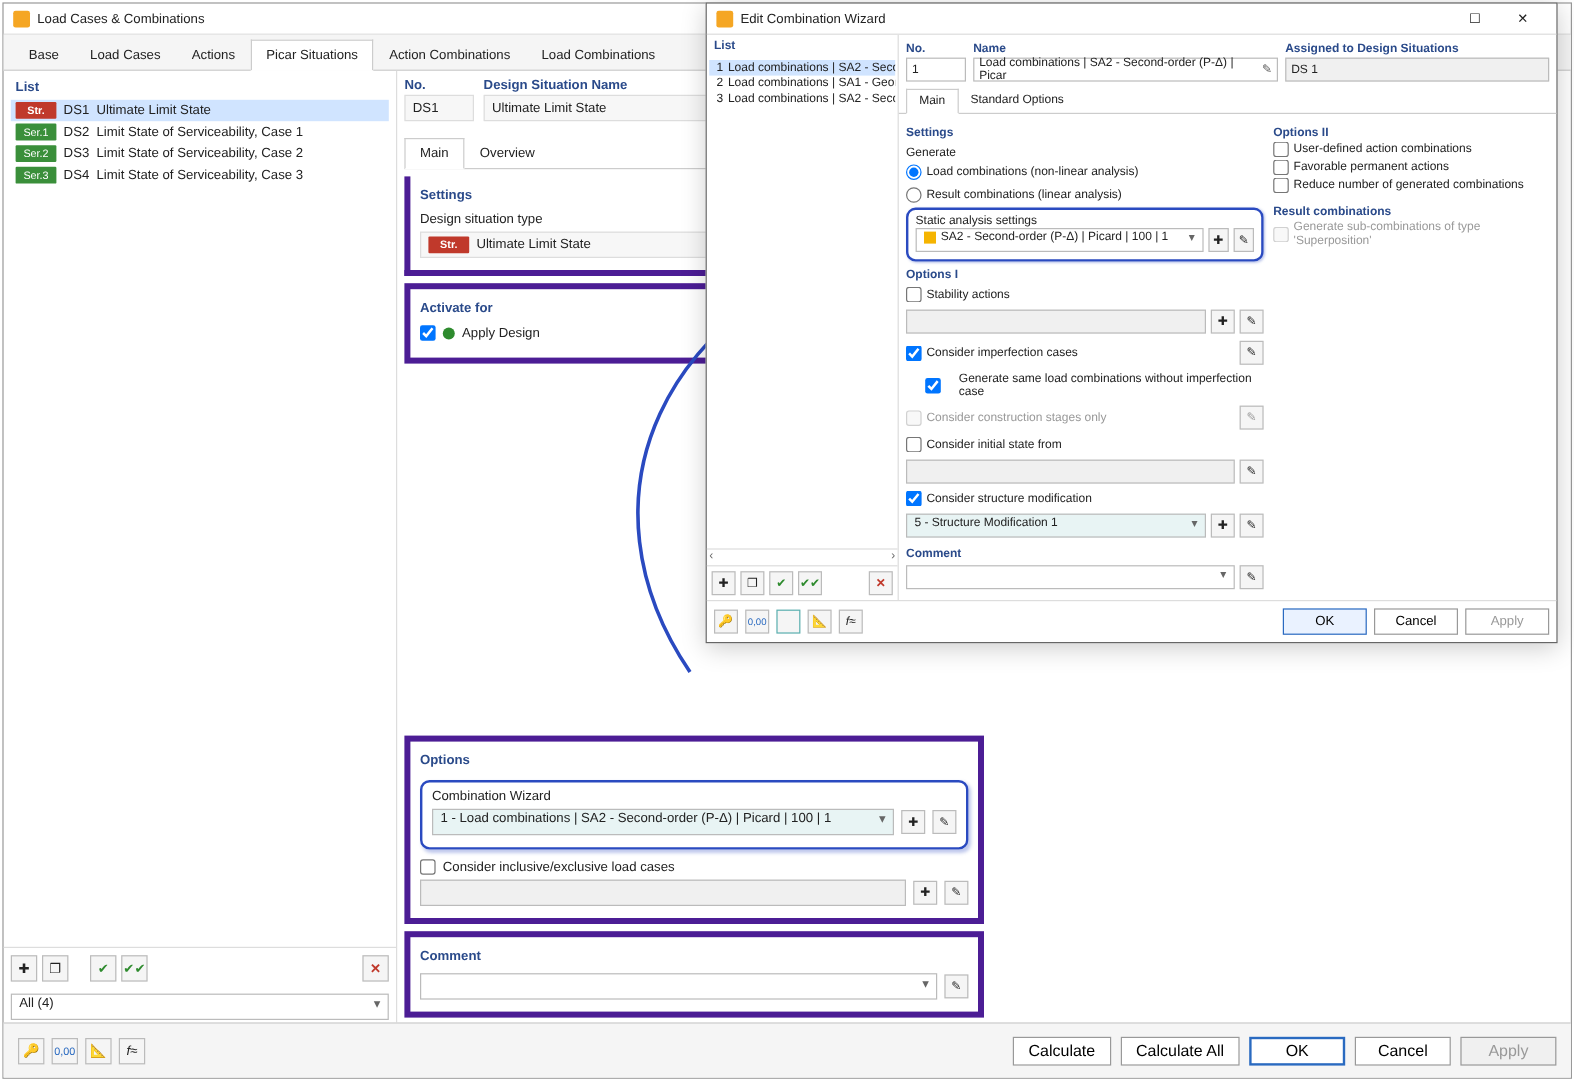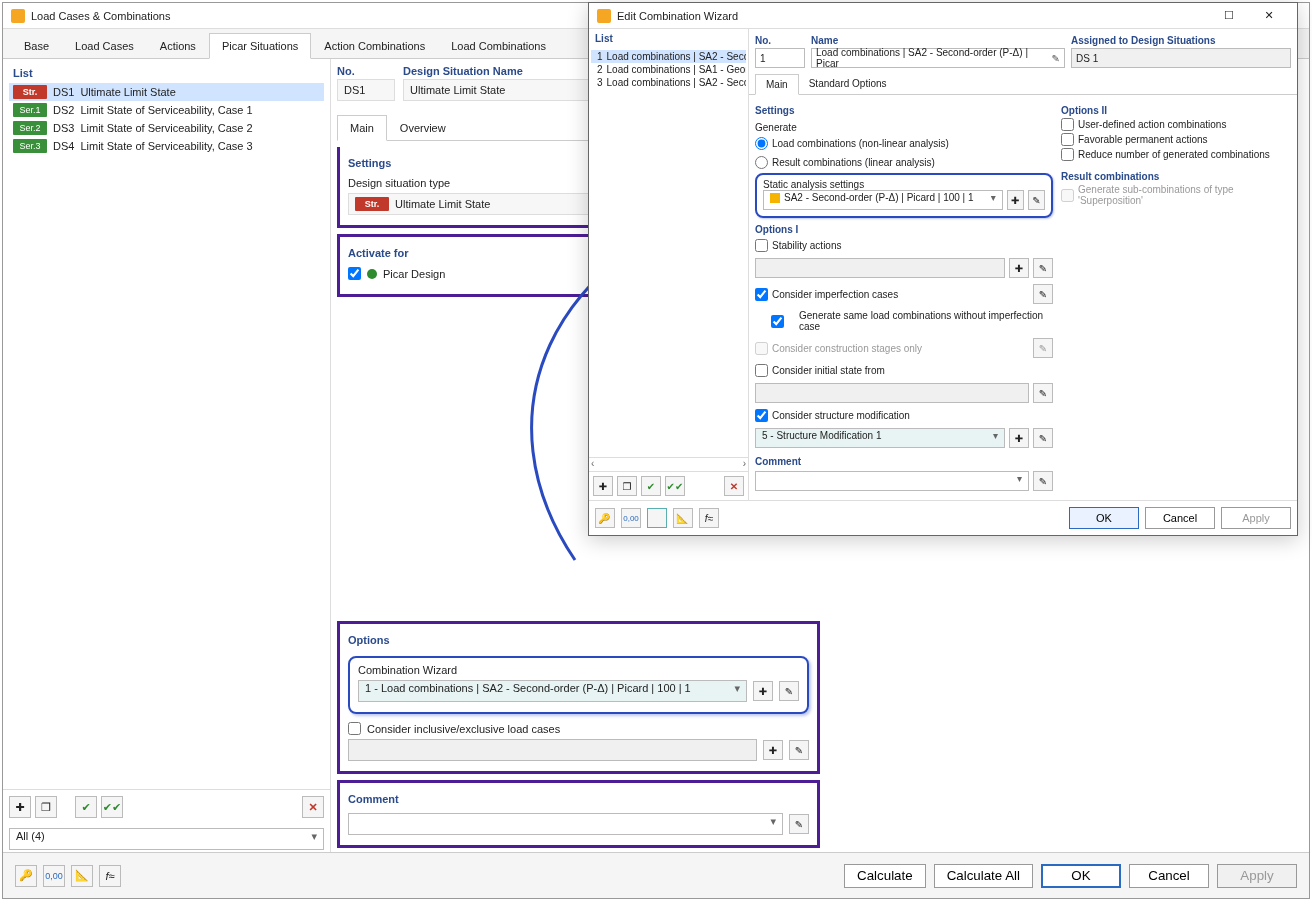--- a/index.html
+++ b/index.html
@@ -24,21 +24,21 @@
 .ico-btn { width: 22px; height: 22px; border: 1px solid #bbb; background: #f5f5f5; display: flex; align-items: center; justify-content: center; cursor: pointer; font-size: 11px; }
 .left-filter { padding: 4px 6px; }
 .combo { width: 100%; height: 22px; border: 1px solid #bbb; background: #fff; display: flex; align-items: flex-start; padding: 1px 6px; justify-content: space-between; }
 .combo .chev { color: #666; }
 .center-panel { flex: 1; display: flex; flex-direction: column; padding: 6px; }
 .row-head { display: flex; gap: 8px; }
 .col-no { width: 58px; height: 22px; border: 1px solid #ddd; background: #f7f7f7; display: flex; align-items: center; padding: 0 6px; }
 .col-name { flex: 1; height: 22px; border: 1px solid #ddd; background: #f7f7f7; display: flex; align-items: center; padding: 0 6px; }
 .col-label { color: #2a4a8a; font-weight: 600; margin-bottom: 2px; }
 .inner-tabs { margin-top: 8px; }
-.section { border: 3px solid #4c1d95; padding: 6px 8px 10px 8px; margin-top: 6px; }
+.section { border: 5px solid #4c1d95; padding: 6px 8px 10px 8px; margin-top: 6px; }
 .section-title { color: #2a4a8a; font-weight: 600; padding: 4px 0; }
 .ds-type { display: flex; align-items: center; gap: 6px; height: 22px; border: 1px solid #ddd; background: #f7f7f7; padding: 0 6px; margin-top: 4px; }
 .chk { display: flex; align-items: center; gap: 6px; margin: 4px 0; }
 .chk input { width: 13px; height: 13px; }
 .green-dot { width: 10px; height: 10px; border-radius: 50%; background: #2e8b2e; display: inline-block; }
 .combowiz { border: 2.5px solid #2a4ac0; border-radius: 8px; padding: 6px 8px 10px 8px; margin-top: 6px; box-shadow: 2px 2px 3px rgba(42,74,192,0.3); }
 .combo-row { display: flex; gap: 6px; align-items: center; margin-top: 4px; }
 .combo-row .combo { flex: 1; background: #e8f4f4; }
 .sm-ico { width: 20px; height: 20px; border: 1px solid #bbb; background: #f5f5f5; display:flex; align-items:center; justify-content:center; font-size:10px; cursor:pointer;}
 .footer-bar { position: absolute; left: 0; right: 0; bottom: 0; height: 46px; border-top: 1px solid #ccc; background: #f5f5f5; display: flex; align-items: center; padding: 0 12px; gap: 8px; }
@@ -182,21 +182,21 @@
           <span class="ds-badge str">Str.</span>
           <span>Ultimate Limit State</span>
         </div>
       </div>
 
       <div class="section">
         <div class="section-title">Activate for</div>
         <label class="chk">
           <input type="checkbox" checked="" style="">
           <span class="green-dot"></span>
-          <span>Picar Design</span>
+          <span>Apply Design</span>
         </label>
       </div>
 
       <div style="flex:1"></div>
 
       <div class="section">
         <div class="section-title">Options</div>
         <div class="combowiz">
           <div>Combination Wizard</div>
           <div class="combo-row">

